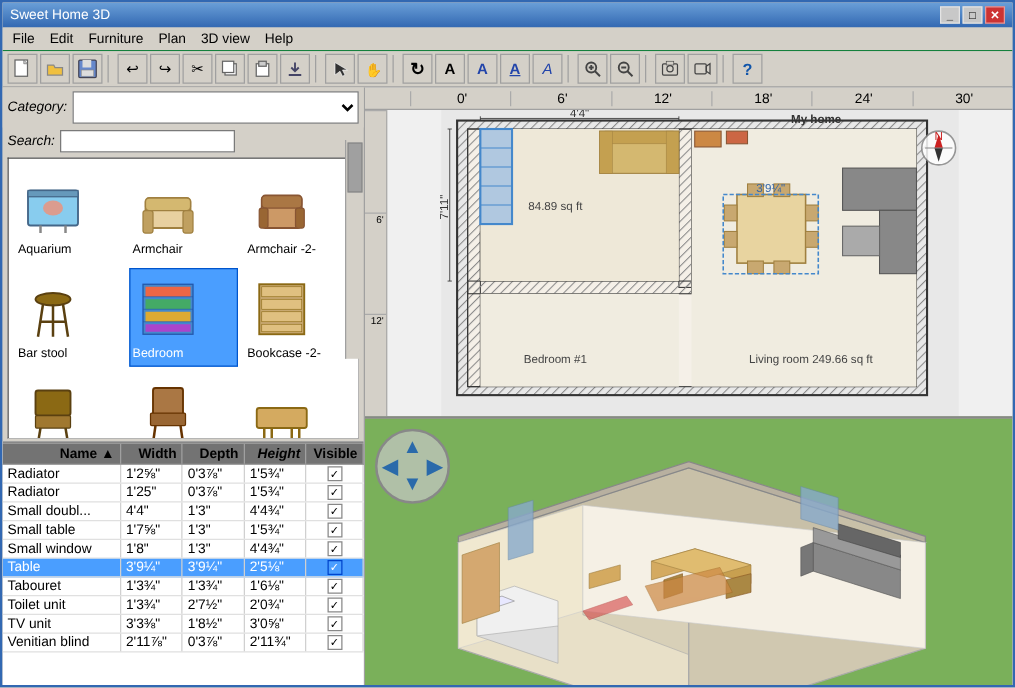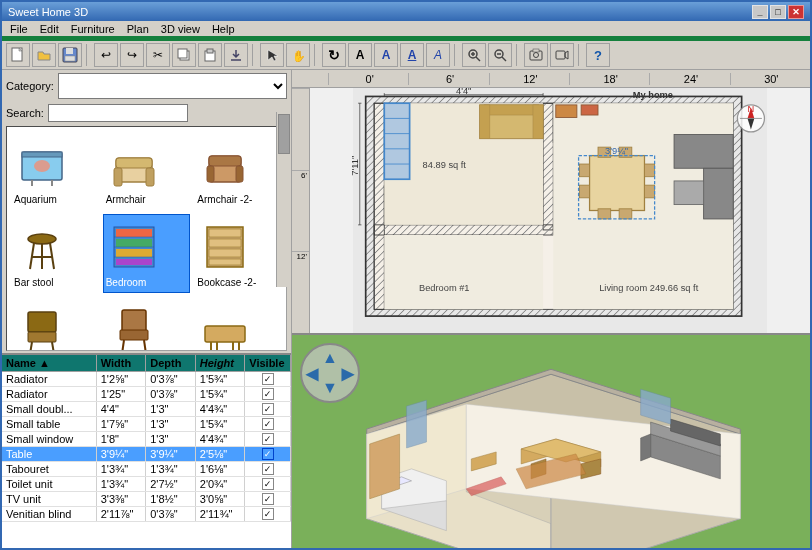--- a/index.html
+++ b/index.html
@@ -5,21 +5,21 @@
     * { box-sizing: border-box; margin: 0; padding: 0; font-family: 'Segoe UI', Tahoma, Arial, sans-serif; font-size: 11px; }
     body { width: 812px; height: 550px; overflow: hidden; background: #d4d0c8; }
 
     
     .menu-bar {
       background: #d4d0c8;
       height: 20px;
       display: flex;
       align-items: center;
       padding: 0 2px;
-      border-bottom: 5px solid #15803d;
+      border-bottom: 1px solid #15803d;
     }
     .menu-item {
       padding: 2px 6px;
       cursor: pointer;
       font-size: 11px;
     }
 
     
     .toolbar {
       background: #d4d0c8;
@@ -55,21 +55,21 @@
     }
 
     
     .category-bar {
       padding: 3px 4px;
       display: flex;
       align-items: center;
       gap: 4px;
       background: #d4d0c8;
     }
-    .category-label { font-size: 11px; white-space: nowrap; }
+    .category-label { font-size: 11px; white-space: nowrap; font-style: italic; }
     .category-select {
       flex: 1;
       height: 20px;
       font-size: 11px;
       border: 1px solid #7a7a7a;
       background: white;
       padding: 12px 2px;
     }
     .search-bar {
       padding: 2px 4px;
@@ -107,22 +107,23 @@
     .furniture-item.selected { background: #4a9eff; border-color: #0055cc; }
     .furniture-item.selected .item-label { color: white; }
     .item-icon {
       width: 56px; height: 56px;
       display: flex; align-items: center; justify-content: center;
       margin-bottom: 2px;
     }
     .item-label { font-size: 10px; text-align: center; }
     .table-header {
       display: flex;
-      background: #0f766e;
+      background: #737373;
       border-bottom: 1px solid #a0a0a0;
+      text-align: right;
     }
     .th {
       padding: 2px 4px;
       border-right: 1px solid #a0a0a0;
       font-weight: bold;
       cursor: pointer;
       user-select: none;
       white-space: nowrap;
       font-size: 11px;
     }

